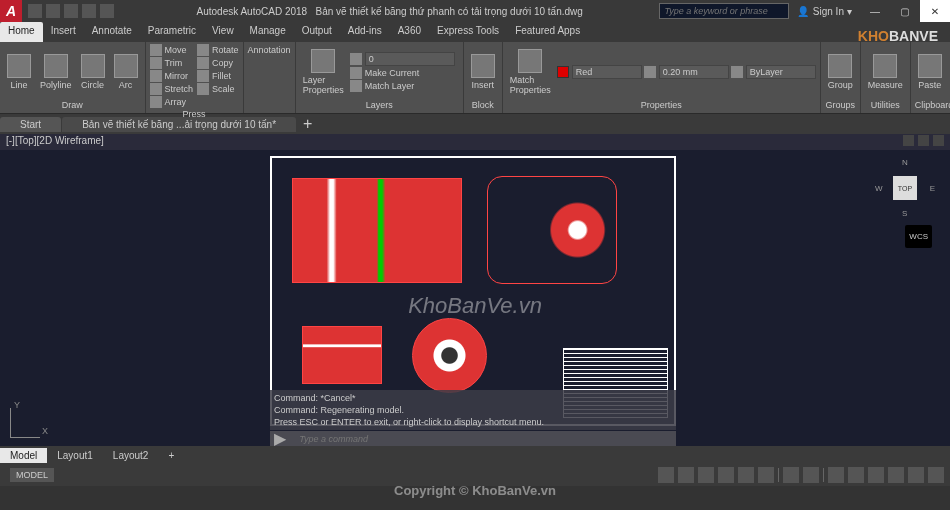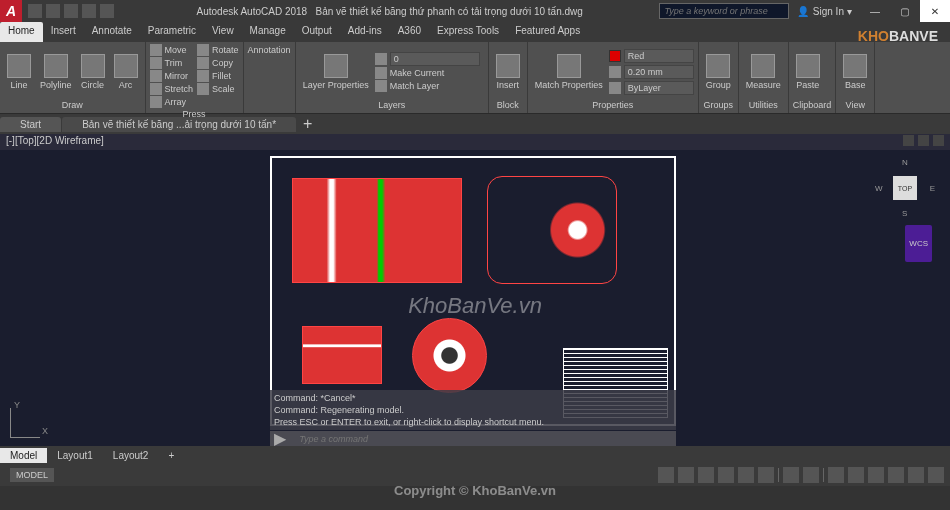--- a/index.html
+++ b/index.html
@@ -55,21 +55,21 @@
 .view4 { left: 140px; top: 160px; width: 75px; height: 75px; border-radius: 50%; background: radial-gradient(circle, #333 15%, #fff 17%, #fff 30%, #d33 32%); }
 .title-block { position: absolute; right: 6px; bottom: 6px; width: 105px; height: 70px; border: 1px solid #fff; background: repeating-linear-gradient(#fff, #fff 1px, transparent 1px, transparent 4px); }
 .ucs { position: absolute; left: 10px; bottom: 8px; color: #888; font-size: 9px; }
 .ucs .y { position: absolute; bottom: 28px; left: 4px; }
 .ucs .x { position: absolute; bottom: 2px; left: 32px; }
 .ucs-lines { width: 30px; height: 30px; border-left: 1px solid #888; border-bottom: 1px solid #888; }
 .viewcube { position: absolute; right: 15px; top: 8px; width: 60px; height: 60px; }
 .vc-cube { position: absolute; left: 18px; top: 18px; width: 24px; height: 24px; background: #ddd; color: #333; font-size: 7px; display: flex; align-items: center; justify-content: center; }
 .vc-n, .vc-s, .vc-e, .vc-w { position: absolute; color: #999; font-size: 8px; }
 .vc-n { top: 0; left: 27px; } .vc-s { bottom: 0; left: 27px; } .vc-e { right: 0; top: 26px; } .vc-w { left: 0; top: 26px; }
-.wcs-label { position: absolute; right: 18px; top: 75px; background: #4c1d95; color: #ccc; font-size: 8px; padding: 14px 4px; border-radius: 2px; }
+.wcs-label { position: absolute; right: 18px; top: 75px; background: #000000; color: #ccc; font-size: 8px; padding: 7px 4px; border-radius: 2px; }
 
 
 .cmd-history { position: absolute; left: 270px; bottom: 16px; width: 406px; background: rgba(60,60,70,0.85); color: #ccc; font-size: 9px; font-family: Consolas, monospace; padding: 2px 4px; line-height: 12px; }
 .cmd-line { position: absolute; left: 270px; bottom: 0; width: 406px; height: 15px; background: #4a4a52; display: flex; align-items: center; padding: 0 4px; gap: 4px; }
 .cmd-input { flex: 1; background: transparent; border: none; color: #999; font-size: 9px; font-style: italic; }
 
 
 .watermark-logo { position: absolute; right: 12px; top: 28px; color: #aaa; font-size: 14px; font-weight: bold; }
 .watermark-logo span { color: #d08030; }
 .watermark-center { position: absolute; left: 50%; top: 50%; transform: translate(-50%, -20%); color: rgba(230,230,230,0.45); font-size: 22px; font-style: italic; pointer-events: none; }
@@ -234,21 +234,21 @@
       </div>
     <div class="panel-label">Block</div>
   </div>
 
   <div class="panel">
     <div class="panel-body">
       <div class="big-btn">
           <div class="ico"></div>
           <span>Match Properties</span>
         </div>
-      <div style="display:flex;flex-direction:column;gap:2px">
+      <div style="display:flex;flex-direction:row;gap:2px">
         <div class="prop-row">
             <div class="color-swatch"></div>
             <div class="prop-select" style="width:70px">Red</div>
           </div>
         <div class="prop-row">
             <div class="si" style="width:12px;height:12px;background:#888"></div>
             <div class="prop-select" style="width:70px">0.20 mm</div>
           </div>
         <div class="prop-row">
             <div class="si" style="width:12px;height:12px;background:#888"></div>

